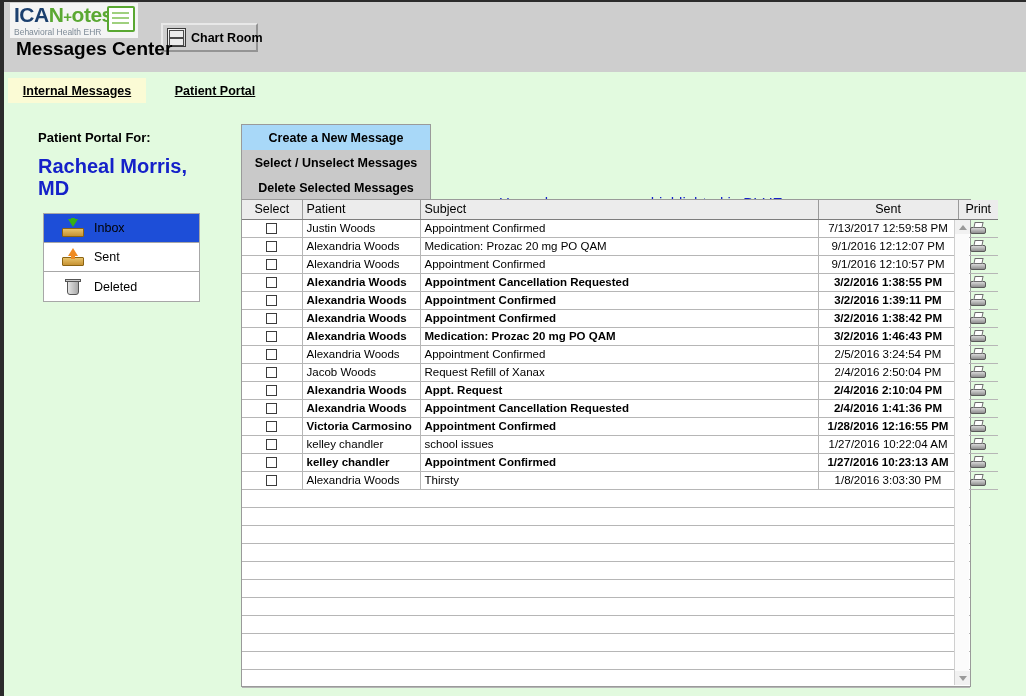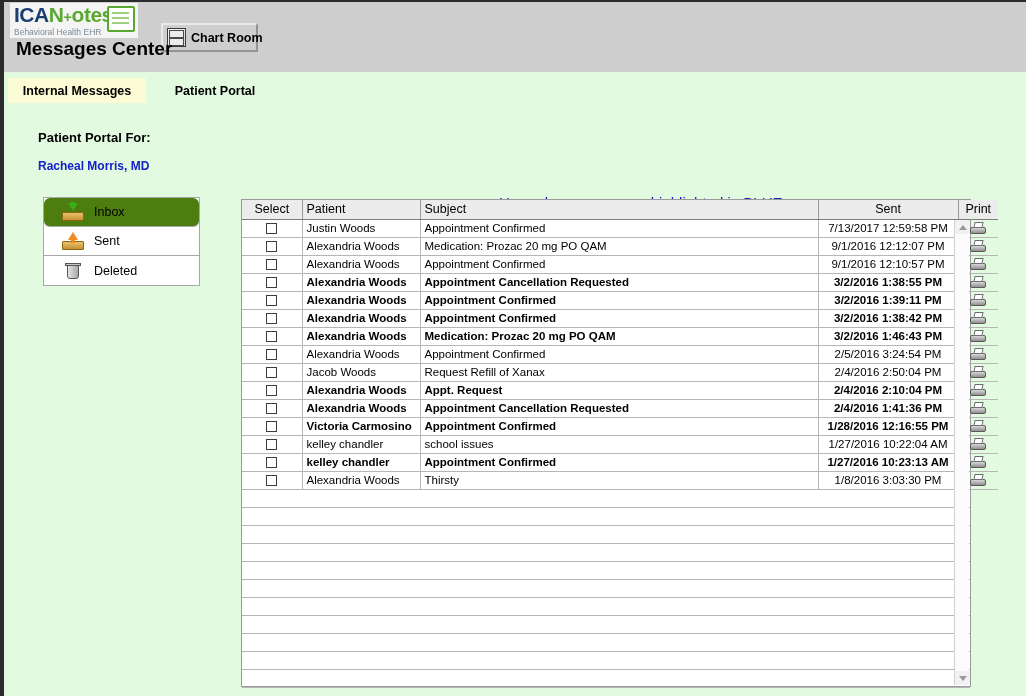--- a/index.html
+++ b/index.html
@@ -84,51 +84,51 @@
   }
 
   #page-title {
     position: absolute; left: 12px; top: 36px;
     font-size: 19px; font-weight: bold; color: #000;
   }
 
   
   #tab-bar {
     position: absolute; left: 4px; top: 76px;
-    height: 25px; display: flex;
+    height: 25px; display: flex; text-decoration: underline;
   }
   .tab {
     height: 25px; display: flex; align-items: center; justify-content: center;
     font-size: 12.5px; font-weight: bold; color: #000;
     cursor: pointer; white-space: nowrap;
   }
   #tab-internal-messages { width: 138px; background: #fbfbd5; }
   #tab-patient-portal    { width: 138px; background: #e2fadf; }
 
   
   #sidebar { position: absolute; left: 34px; top: 128px; width: 190px; }
   #portal-for-label {
     font-size: 13px; font-weight: bold; color: #000; margin-bottom: 10px;
   }
   #provider-name {
-    font-size: 12px; font-weight: bold; color: #1521c9;
-    line-height: 22px; width: 150px; margin-bottom: 20px;
+    font-size: 20px; font-weight: bold; color: #1521c9;
+    line-height: 22px; width: 150px; margin-bottom: 14px;
   }
   #folder-list {
     width: 157px; margin-left: 5px;
     border: 1px solid #a7a7a7; background: #fff;
   }
   .folder-item {
     height: 29px; display: flex; align-items: center;
     border-bottom: 1px solid #a7a7a7;
     padding-left: 18px; gap: 10px; cursor: pointer;
     background: #fff;
   }
   .folder-item:last-child { border-bottom: none; }
-  .folder-item.selected { background: #4d7c0f; border-radius: 6px; }
+  .folder-item.selected { background: #1d4ed8; }
   .folder-label { font-size: 12.5px; color: #000; }
 
   .tray-icon { width: 22px; height: 18px; position: relative; flex: none; }
   .tray-icon .tray {
     position: absolute; left: 0; bottom: 0; width: 22px; height: 9px;
     background: linear-gradient(#e8c36a,#c69233);
     border: 1px solid #8c6412; border-radius: 1px;
   }
   .tray-icon .arrow-down {
     position: absolute; left: 6px; top: 0;
@@ -309,20 +309,25 @@
       <div class="folder-item">
         <span class="trash-icon">
           <span class="lid"></span>
             <span class="can"></span>
         </span>
         <span class="folder-label">Deleted</span>
       </div>
     </div>
   </div>
 
+  <div id="action-buttons">
+    <div class="action-button" id="btn-create-new-message">Create a New Message</div>
+    <div class="action-button" id="btn-select-unselect">Select / Unselect Messages</div>
+    <div class="action-button" id="btn-delete-selected">Delete Selected Messages</div>
+  </div>
 
   <div id="unread-notice">Unread messages are highlighted in BLUE</div>
 
   <div id="table-wrap">
     <table id="msg-table">
       <thead>
         <tr>
           <th class="col-select">Select</th>
           <th class="col-patient">Patient</th>
           <th class="col-subject">Subject</th>

